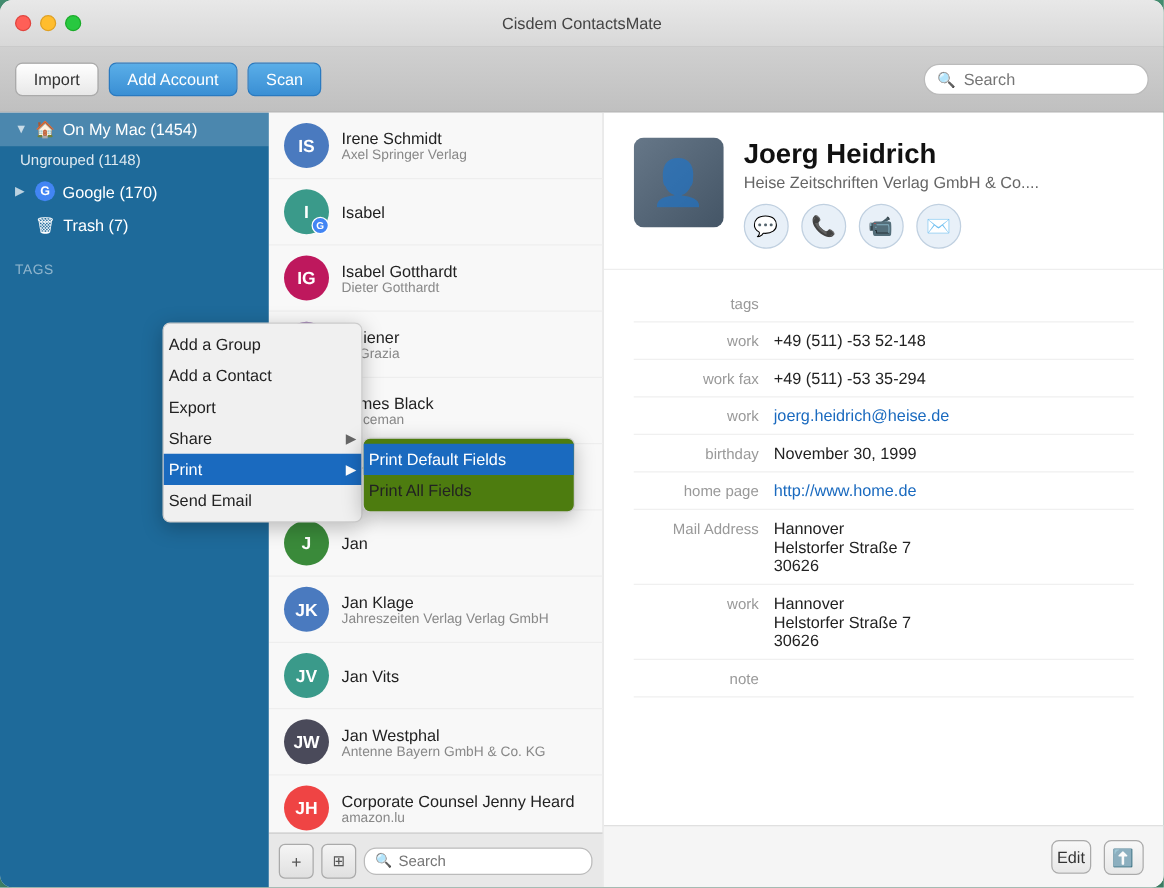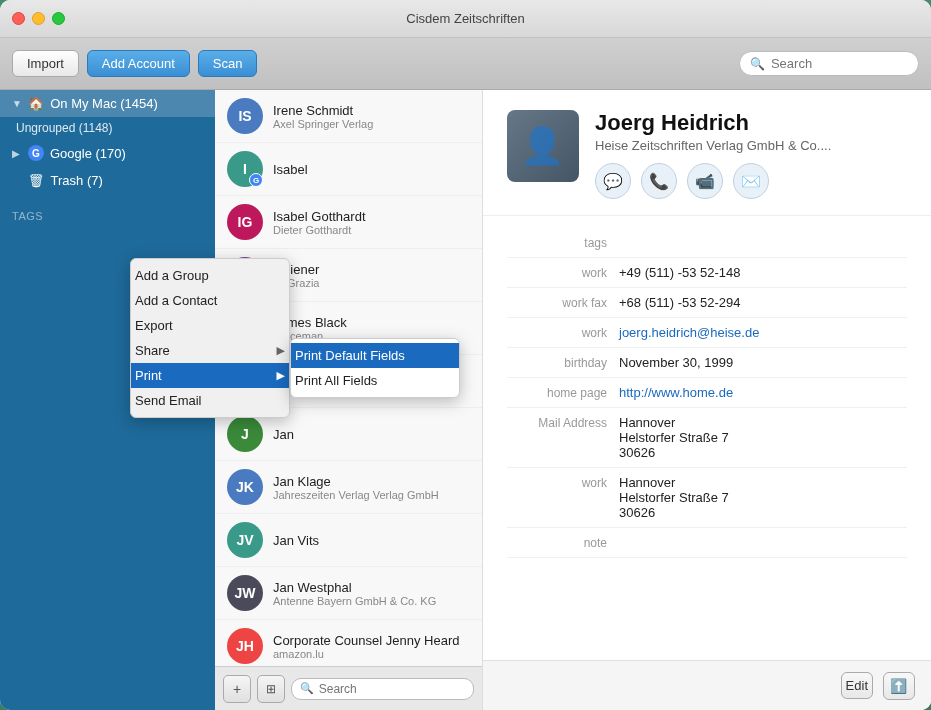--- a/index.html
+++ b/index.html
@@ -186,22 +186,22 @@
     .menu-item.active {
       background: #1a6abf;
       color: white;
     }
     .submenu-arrow { font-size: 11px; color: #666; }
     .menu-item.active .submenu-arrow { color: white; }
     
     .print-submenu {
       position: absolute;
       left: 290px;
-      top: 248px;
-      background: #ffffff;
+      top: 260px;
+      background: #4d7c0f;
       border: 1px solid #ccc;
       border-radius: 6px;
       box-shadow: 0 4px 16px rgba(0,0,0,0.25);
       z-index: 101;
       min-width: 170px;
       padding: 4px 0;
     }
     .print-submenu .menu-item.selected {
       background: #1a6abf;
       color: white;
@@ -458,21 +458,21 @@
 <body>
 
 <div class="window">
 
   <div class="titlebar">
     <div class="traffic-lights">
       <div class="traffic-light tl-red"></div>
       <div class="traffic-light tl-yellow"></div>
       <div class="traffic-light tl-green"></div>
     </div>
-    <span class="titlebar-title">Cisdem Zeitschriften</span>
+    <span class="titlebar-title">Cisdem ContactsMate</span>
   </div>
 
   <div class="toolbar">
     <button class="toolbar-btn">Import</button>
     <button class="toolbar-btn primary">Add Account</button>
     <button class="toolbar-btn primary">Scan</button>
     <div class="toolbar-search">
       <span class="search-icon-sm">🔍</span>
       <input type="text" placeholder="Search" style="">
     </div>
@@ -702,21 +702,21 @@
       <div class="field-row">
     <span class="field-label">tags</span>
     <span class="field-value"></span>
   </div>
           <div class="field-row">
     <span class="field-label">work</span>
     <span class="field-value">+49 (511) -53 52-148</span>
   </div>
           <div class="field-row">
     <span class="field-label">work fax</span>
-    <span class="field-value">+68 (511) -53 52-294</span>
+    <span class="field-value">+49 (511) -53 35-294</span>
   </div>
           <div class="field-row">
     <span class="field-label">work</span>
     <span class="field-value link">joerg.heidrich@heise.de</span>
   </div>
           <div class="field-row">
     <span class="field-label">birthday</span>
     <span class="field-value">November 30, 1999</span>
   </div>
           <div class="field-row">

